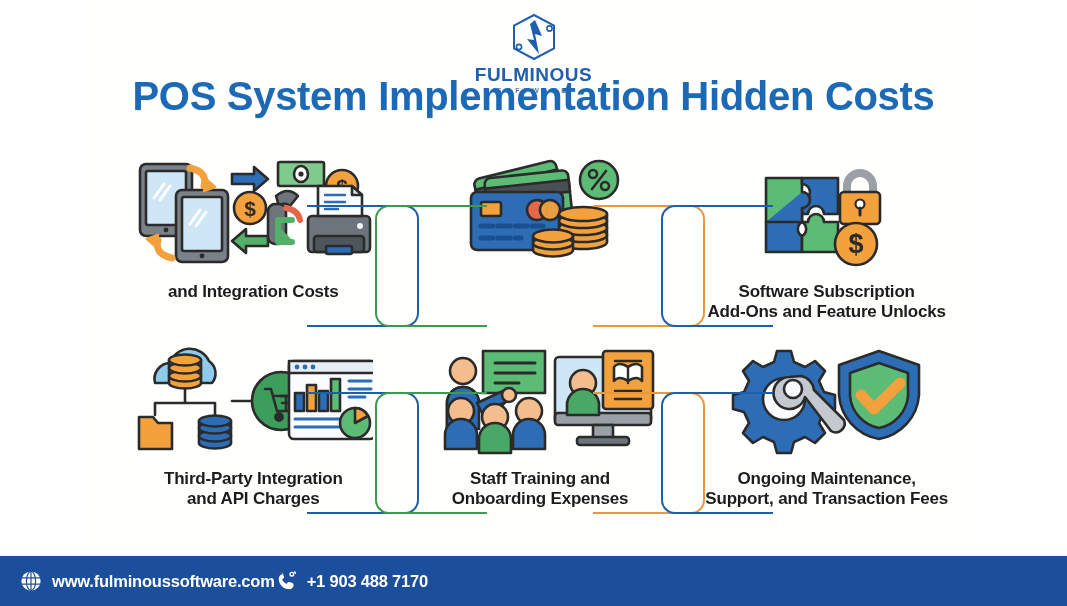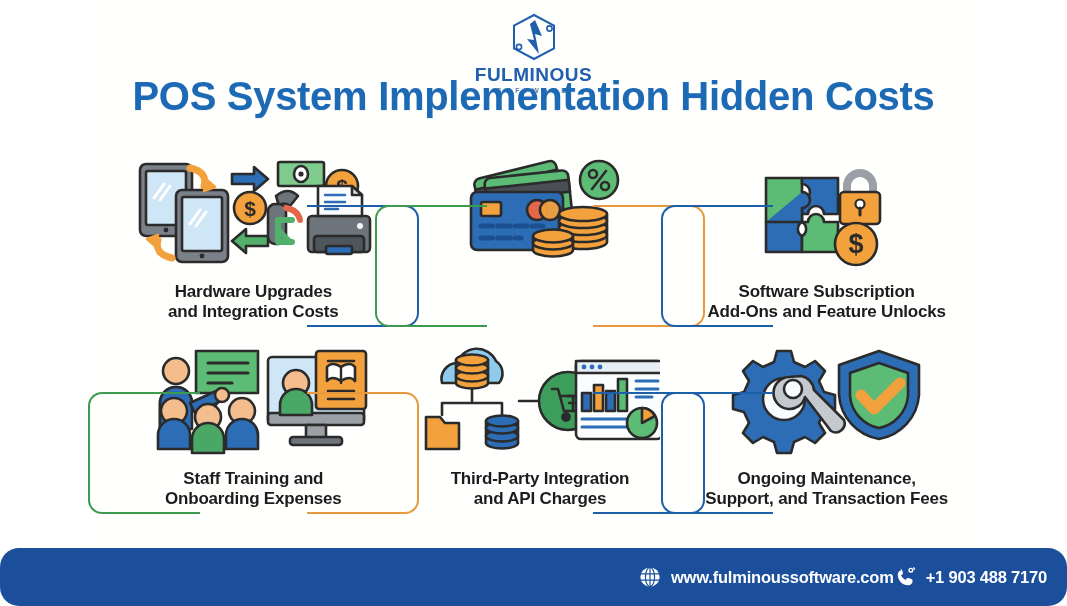--- a/index.html
+++ b/index.html
@@ -130,28 +130,27 @@
     color: #1c1c1c;
     letter-spacing: -0.2px;
     max-width: 262px;
   }
   .card-label .l2 { display: block; }
 
   
   .footer {
     position: absolute;
     left: 0; right: 0; bottom: 0;
-    height: 58px;
+    height: 50px;
     background: #1b4f9c;
     display: flex;
     align-items: center;
-    justify-content: flex-end;
+    justify-content: flex-start;
     padding: 0 20px;
     box-sizing: border-box;
-    border-radius: 19px;
   }
   .fitem {
     display: flex;
     align-items: center;
     gap: 10px;
     color: #ffffff;
     font-size: 16.5px;
     font-weight: 700;
     letter-spacing: -0.2px;
   }
@@ -224,21 +223,20 @@
             <rect x="186" y="78" width="50" height="16" rx="3" fill="#4f555c"></rect>
             <rect x="198" y="88" width="26" height="8" rx="2" fill="#2d6db5"></rect>
             <circle cx="232" cy="68" r="3" fill="#f3f5f7" stroke="none"></circle>
             <path d="M190 58 v-30 h34 l10 9 v21 z" fill="#fbfcfe"></path>
             <path d="M224 28 l10 9 h-10 z" fill="#dce4ec"></path>
             <path d="M197 37 h20 M197 44 h20 M197 51 h13" stroke="#2d6db5" stroke-width="2.4"></path>
           </g>
         </svg>
       </div>
       <div class="card-label">
-        <span>Hardware Upgrades</span>
         <span class="l2">and Integration Costs</span>
       </div>
     </div>
 
     <div class="card">
       <div class="bracket left c-green"></div>
       <div class="bracket right c-orange"></div>
       <div class="icon-area">
         <svg width="170" height="112" viewBox="0 0 170 112">
           <g stroke="#2b2b2b" stroke-width="2.6" stroke-linejoin="round" stroke-linecap="round">
@@ -308,64 +306,20 @@
           </g>
         </svg>
       </div>
       <div class="card-label">
         <span>Software Subscription</span>
         <span class="l2">Add-Ons and Feature Unlocks</span>
       </div>
     </div>
 
     <div class="card">
-      <div class="bracket left c-green"></div>
-      <div class="bracket right c-orange"></div>
-      <div class="icon-area">
-        <svg width="230" height="112" viewBox="0 0 230 112">
-          <g stroke="#2b2b2b" stroke-width="2.6" stroke-linejoin="round" stroke-linecap="round">
-
-            <path d="M58 6 h62 v42 h-32 l-12 14 v-14 h-18 z" fill="#5cbb74"></path>
-            <path d="M70 18 h40 M70 28 h40 M70 38 h24" stroke="#2b2b2b" stroke-width="3"></path>
-
-            <circle cx="38" cy="26" r="13" fill="#f3bd8e"></circle>
-            <path d="M22 84 v-26 a16 16 0 0 1 32 0 v4 l24 -12" fill="#2d6db5"></path>
-            <path d="M22 84 v-26 a16 16 0 0 1 32 0 v26 z" fill="#2d6db5"></path>
-            <path d="M52 58 l26 -12 l5 10 l-26 12 z" fill="#2d6db5"></path>
-            <circle cx="84" cy="50" r="7" fill="#f3bd8e"></circle>
-
-            <circle cx="36" cy="66" r="13" fill="#f3bd8e"></circle>
-            <path d="M20 104 v-14 a16 16 0 0 1 32 0 v14 z" fill="#2d6db5"></path>
-            <circle cx="70" cy="72" r="13" fill="#f3bd8e"></circle>
-            <path d="M54 108 v-14 a16 16 0 0 1 32 0 v14 z" fill="#4aa866"></path>
-            <circle cx="104" cy="66" r="13" fill="#f3bd8e"></circle>
-            <path d="M88 104 v-14 a16 16 0 0 1 32 0 v14 z" fill="#2d6db5"></path>
-
-            <rect x="130" y="12" width="96" height="66" rx="4" fill="#cfe6f7"></rect>
-            <rect x="130" y="68" width="96" height="12" rx="3" fill="#9aa0a6"></rect>
-            <rect x="168" y="80" width="20" height="14" fill="#9aa0a6"></rect>
-            <rect x="152" y="92" width="52" height="8" rx="3" fill="#6e747b"></rect>
-
-            <circle cx="158" cy="38" r="13" fill="#f3bd8e"></circle>
-            <path d="M142 70 v-10 a16 16 0 0 1 32 0 v10 z" fill="#4aa866"></path>
-
-            <rect x="178" y="6" width="50" height="58" rx="3" fill="#f2a13c"></rect>
-            <path d="M190 16 h26 M190 46 h26 M190 54 h26" stroke="#2b2b2b" stroke-width="2.6"></path>
-            <path d="M203 22 q-9 -6 -14 0 v14 q5 -6 14 0 q9 -6 14 0 v-14 q-5 -6 -14 0 z" fill="#fff"></path>
-            <path d="M203 22 v16" stroke-width="2.4"></path>
-          </g>
-        </svg>
-      </div>
-      <div class="card-label">
-        <span>Staff Training and</span>
-        <span class="l2">Onboarding Expenses</span>
-      </div>
-    </div>
-
-    <div class="card">
       <div class="bracket right c-blue"></div>
       <div class="icon-area">
         <svg width="240" height="112" viewBox="0 0 240 112">
           <g stroke="#2b2b2b" stroke-width="2.6" stroke-linejoin="round" stroke-linecap="round">
 
             <path d="M22 38 a16 16 0 0 1 15 -20 a21 21 0 0 1 39 -2 a15 15 0 0 1 3 22 z" fill="#8fcbec"></path>
 
             <g fill="#f2a13c">
               <ellipse cx="52" cy="38" rx="16" ry="5.5"></ellipse>
               <rect x="36" y="15" width="32" height="23" fill="#f2a13c" stroke="none"></rect>
@@ -412,20 +366,64 @@
             <path d="M216 36 h22 M216 44 h22 M216 52 h16" stroke="#2d6db5" stroke-width="3"></path>
             <path d="M162 74 h44 M162 82 h44" stroke="#2d6db5" stroke-width="3"></path>
             <circle cx="222" cy="78" r="15" fill="#5cbb74"></circle>
             <path d="M222 78 v-15 a15 15 0 0 1 13 8 z" fill="#f2a13c"></path>
           </g>
         </svg>
       </div>
       <div class="card-label">
         <span>Third-Party Integration</span>
         <span class="l2">and API Charges</span>
+      </div>
+    </div>
+
+    <div class="card">
+      <div class="bracket left c-green"></div>
+      <div class="bracket right c-orange"></div>
+      <div class="icon-area">
+        <svg width="230" height="112" viewBox="0 0 230 112">
+          <g stroke="#2b2b2b" stroke-width="2.6" stroke-linejoin="round" stroke-linecap="round">
+
+            <path d="M58 6 h62 v42 h-32 l-12 14 v-14 h-18 z" fill="#5cbb74"></path>
+            <path d="M70 18 h40 M70 28 h40 M70 38 h24" stroke="#2b2b2b" stroke-width="3"></path>
+
+            <circle cx="38" cy="26" r="13" fill="#f3bd8e"></circle>
+            <path d="M22 84 v-26 a16 16 0 0 1 32 0 v4 l24 -12" fill="#2d6db5"></path>
+            <path d="M22 84 v-26 a16 16 0 0 1 32 0 v26 z" fill="#2d6db5"></path>
+            <path d="M52 58 l26 -12 l5 10 l-26 12 z" fill="#2d6db5"></path>
+            <circle cx="84" cy="50" r="7" fill="#f3bd8e"></circle>
+
+            <circle cx="36" cy="66" r="13" fill="#f3bd8e"></circle>
+            <path d="M20 104 v-14 a16 16 0 0 1 32 0 v14 z" fill="#2d6db5"></path>
+            <circle cx="70" cy="72" r="13" fill="#f3bd8e"></circle>
+            <path d="M54 108 v-14 a16 16 0 0 1 32 0 v14 z" fill="#4aa866"></path>
+            <circle cx="104" cy="66" r="13" fill="#f3bd8e"></circle>
+            <path d="M88 104 v-14 a16 16 0 0 1 32 0 v14 z" fill="#2d6db5"></path>
+
+            <rect x="130" y="12" width="96" height="66" rx="4" fill="#cfe6f7"></rect>
+            <rect x="130" y="68" width="96" height="12" rx="3" fill="#9aa0a6"></rect>
+            <rect x="168" y="80" width="20" height="14" fill="#9aa0a6"></rect>
+            <rect x="152" y="92" width="52" height="8" rx="3" fill="#6e747b"></rect>
+
+            <circle cx="158" cy="38" r="13" fill="#f3bd8e"></circle>
+            <path d="M142 70 v-10 a16 16 0 0 1 32 0 v10 z" fill="#4aa866"></path>
+
+            <rect x="178" y="6" width="50" height="58" rx="3" fill="#f2a13c"></rect>
+            <path d="M190 16 h26 M190 46 h26 M190 54 h26" stroke="#2b2b2b" stroke-width="2.6"></path>
+            <path d="M203 22 q-9 -6 -14 0 v14 q5 -6 14 0 q9 -6 14 0 v-14 q-5 -6 -14 0 z" fill="#fff"></path>
+            <path d="M203 22 v16" stroke-width="2.4"></path>
+          </g>
+        </svg>
+      </div>
+      <div class="card-label">
+        <span>Staff Training and</span>
+        <span class="l2">Onboarding Expenses</span>
       </div>
     </div>
 
     <div class="card">
       <div class="bracket left c-blue"></div>
       <div class="icon-area">
         <svg width="200" height="112" viewBox="0 0 200 112">
           <g stroke="#2b2b2b" stroke-width="2.6" stroke-linejoin="round" stroke-linecap="round">
 
             <path d="M50 6 h14 l3 11 l11 5 l10 -6 l10 10 l-6 10 l5 11 l11 3 v14 l-11 3 l-5 11 l6 10 l-10 10 l-10 -6 l-11 5 l-3 11 h-14 l-3 -11 l-11 -5 l-10 6 l-10 -10 l6 -10 l-5 -11 l-11 -3 v-14 l11 -3 l5 -11 l-6 -10 l10 -10 l10 6 l11 -5 z" fill="#2d6db5"></path>

